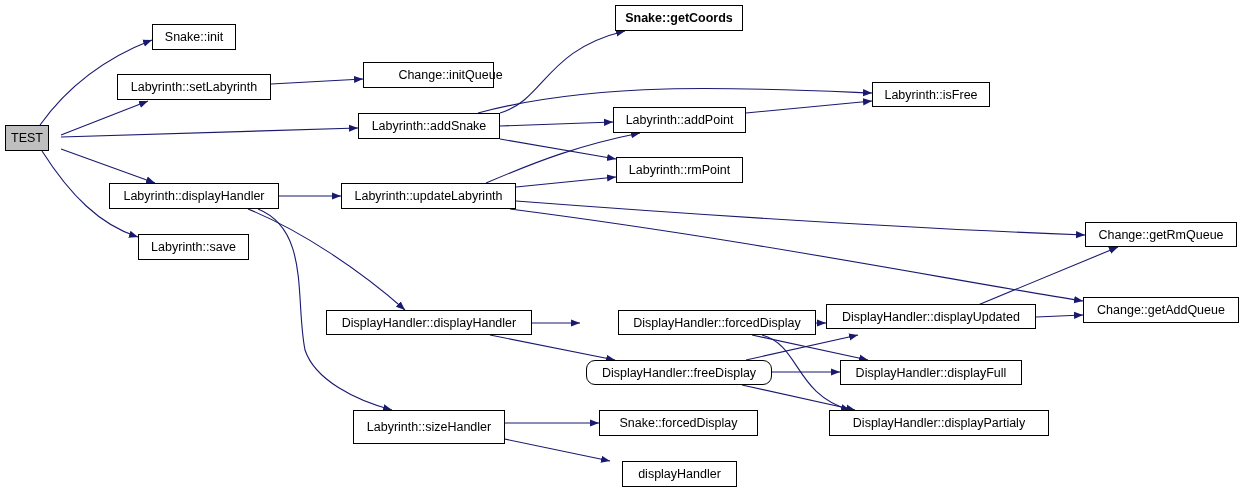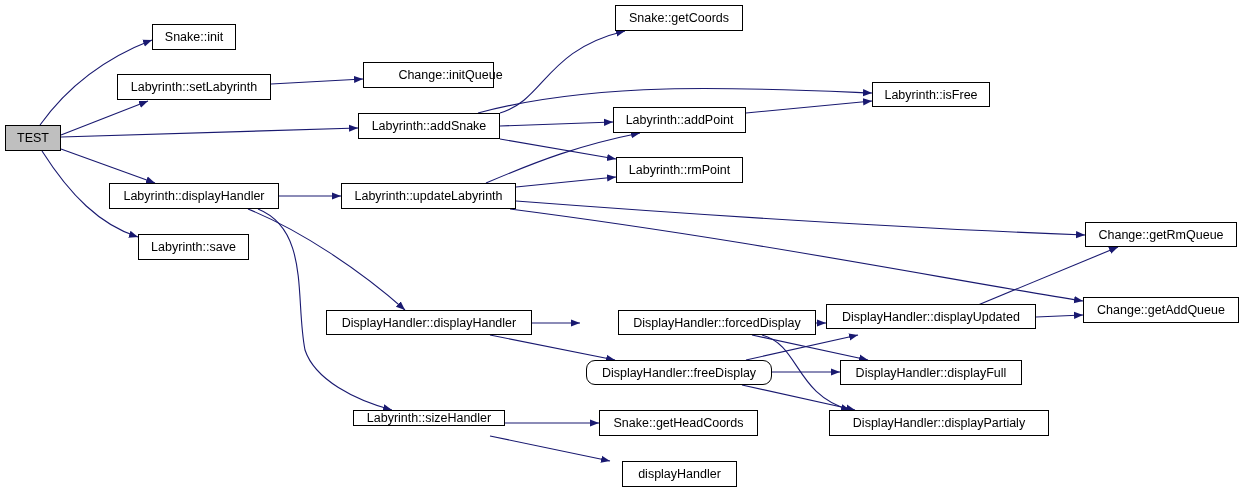--- a/index.html
+++ b/index.html
@@ -46,21 +46,21 @@
       <path d="M762,335 C800,345 795,395 850,410" fill="none" stroke="#191970" stroke-width="1.1" marker-end="url(#arrow)"></path>
       <path d="M746,360 L858,335" fill="none" stroke="#191970" stroke-width="1.1" marker-end="url(#arrow)"></path>
       <path d="M772,372 L840,372" fill="none" stroke="#191970" stroke-width="1.1" marker-end="url(#arrow)"></path>
       <path d="M742,385 L855,410" fill="none" stroke="#191970" stroke-width="1.1" marker-end="url(#arrow)"></path>
       <path d="M966,310 L1118,247" fill="none" stroke="#191970" stroke-width="1.1" marker-end="url(#arrow)"></path>
       <path d="M1036,317 L1083,315" fill="none" stroke="#191970" stroke-width="1.1" marker-end="url(#arrow)"></path>
       <path d="M505,423 L599,423" fill="none" stroke="#191970" stroke-width="1.1" marker-end="url(#arrow)"></path>
       <path d="M490,436 L610,461" fill="none" stroke="#191970" stroke-width="1.1" marker-end="url(#arrow)"></path>
     </svg>
   <div id="nodes">
-      <div class="node-box root" style="left: 5px; top: 125px; width: 56px; height: 26px;">
+      <div class="node-box root" style="left: 5px; top: 125px; width: 44px; height: 26px;">
         <span>TEST</span>
       </div>
       <div class="node-box" style="left: 152px; top: 24px; width: 84px; height: 26px;">
         <span>Snake::init</span>
       </div>
       <div class="node-box" style="left: 117px; top: 74px; width: 154px; height: 26px;">
         <span>Labyrinth::setLabyrinth</span>
       </div>
       <div class="node-box" style="left: 109px; top: 183px; width: 170px; height: 26px;">
         <span>Labyrinth::displayHandler</span>
@@ -70,21 +70,21 @@
       </div>
       <div class="node-box" style="left: 363px; top: 62px; width: 131px; height: 26px; padding-left: 44px;">
         <span>Change::initQueue</span>
       </div>
       <div class="node-box" style="left: 358px; top: 113px; width: 142px; height: 26px;">
         <span>Labyrinth::addSnake</span>
       </div>
       <div class="node-box" style="left: 341px; top: 183px; width: 175px; height: 26px;">
         <span>Labyrinth::updateLabyrinth</span>
       </div>
-      <div class="node-box" style="left: 615px; top: 5px; width: 128px; height: 26px;">
+      <div class="node-box" style="left: 615px; top: 5px; width: 128px; height: 26px; font-weight: bold;">
         <span>Snake::getCoords</span>
       </div>
       <div class="node-box" style="left: 613px; top: 107px; width: 133px; height: 26px;">
         <span>Labyrinth::addPoint</span>
       </div>
       <div class="node-box" style="left: 616px; top: 157px; width: 127px; height: 26px;">
         <span>Labyrinth::rmPoint</span>
       </div>
       <div class="node-box" style="left: 872px; top: 82px; width: 118px; height: 25px;">
         <span>Labyrinth::isFree</span>
@@ -106,23 +106,23 @@
       </div>
       <div class="node-box" style="left: 826px; top: 304px; width: 210px; height: 25px;">
         <span>DisplayHandler::displayUpdated</span>
       </div>
       <div class="node-box" style="left: 840px; top: 360px; width: 182px; height: 25px;">
         <span>DisplayHandler::displayFull</span>
       </div>
       <div class="node-box" style="left: 829px; top: 410px; width: 220px; height: 26px;">
         <span>DisplayHandler::displayPartialy</span>
       </div>
-      <div class="node-box" style="left: 353px; top: 410px; width: 152px; height: 16px;">
+      <div class="node-box" style="left: 353px; top: 410px; width: 152px; height: 34px;">
         <span>Labyrinth::sizeHandler</span>
       </div>
       <div class="node-box" style="left: 599px; top: 410px; width: 159px; height: 26px;">
-        <span>Snake::getHeadCoords</span>
+        <span>Snake::forcedDisplay</span>
       </div>
       <div class="node-box" style="left: 622px; top: 461px; width: 115px; height: 26px;">
         <span>displayHandler</span>
       </div>
     </div>
 </div>
 
 </body></html>

